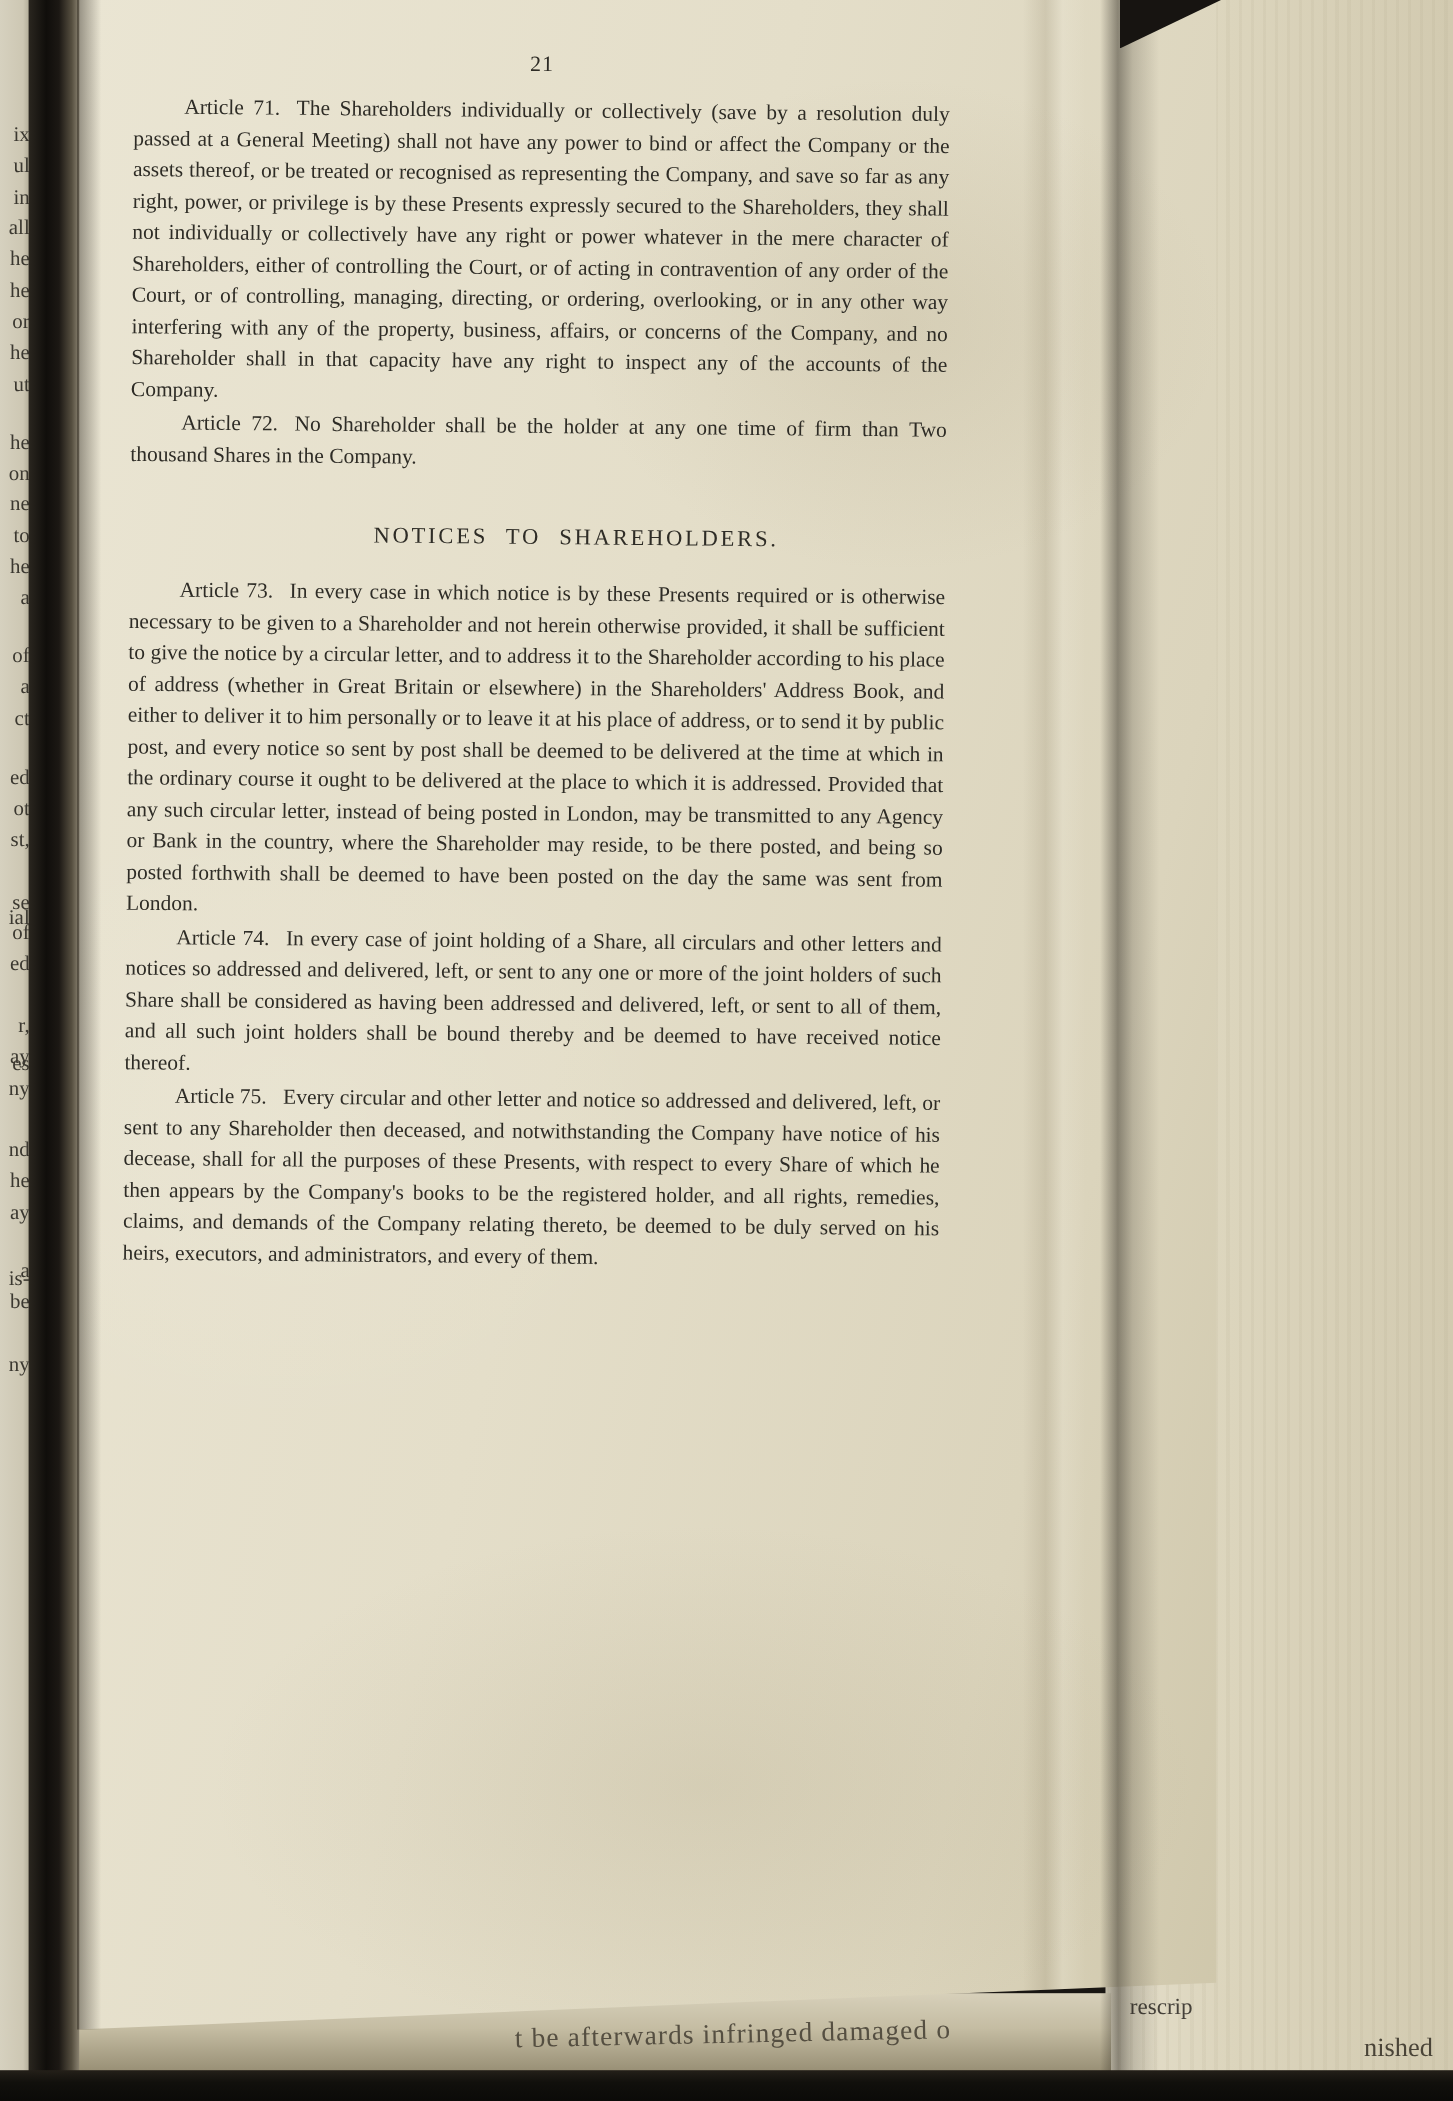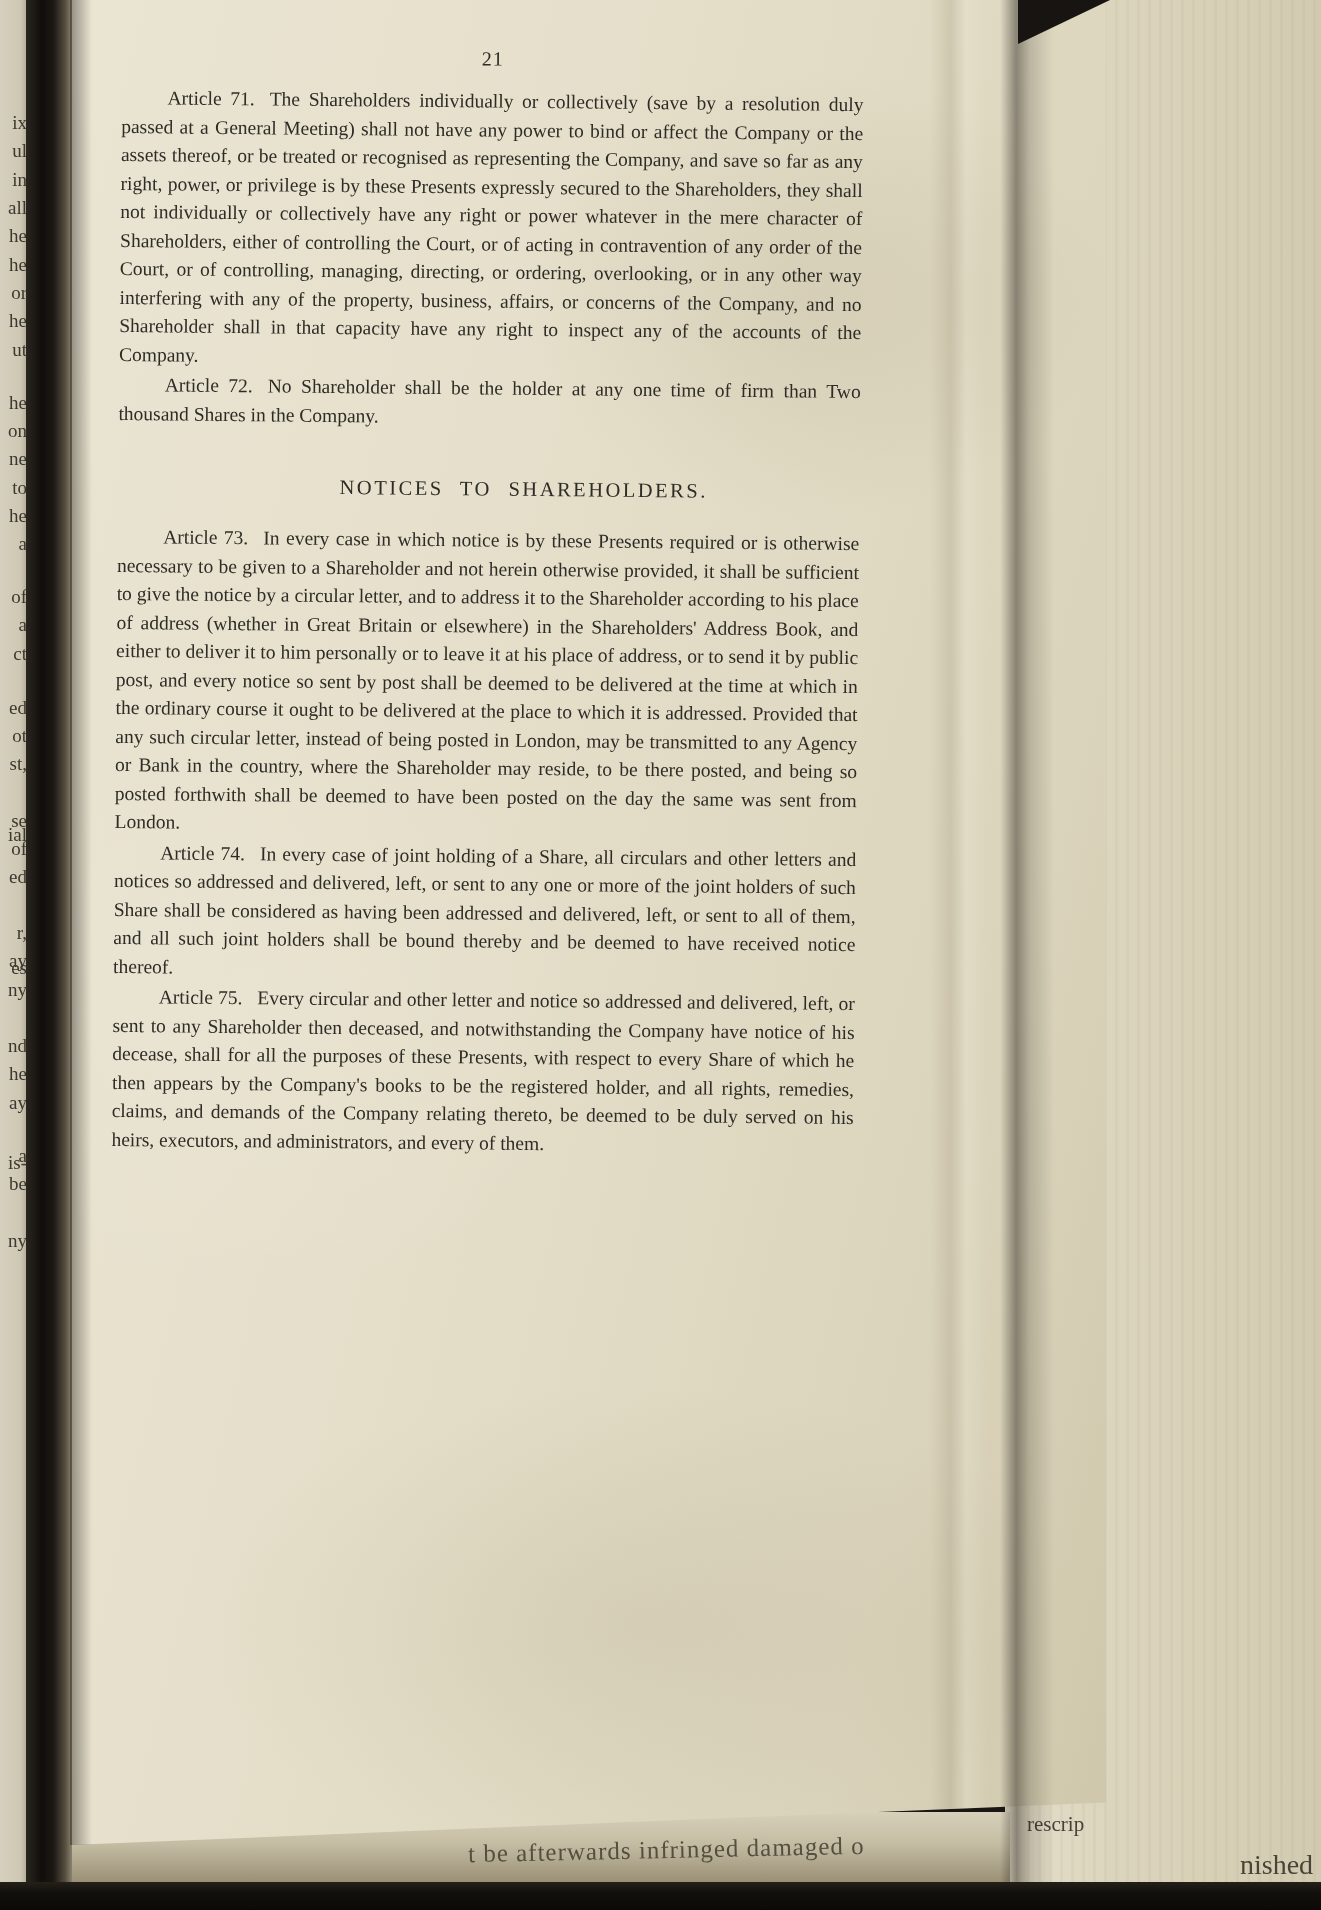--- a/index.html
+++ b/index.html
@@ -22,21 +22,21 @@
   }
   
   .right-page {
     position:absolute; left:1005px; top:0; width:316px; height:100%; z-index:1;
     background:
       repeating-linear-gradient(90deg, rgba(150,140,110,0.08) 0 3px, rgba(0,0,0,0) 3px 11px),
       linear-gradient(90deg,#e4deca 0%,#dcd5bd 35%,#d2cab0 100%);
   }
   .rf { position:absolute; left:22px; font-size:21px; color:#45413a; white-space:nowrap; }
   .rf.caps { font-size:23px; letter-spacing:1.5px; color:#3e3a33; }
-  .rf.bottom-right { left:235px; font-size:28px; color:#4a4438; }
+  .rf.bottom-right { left:235px; font-size:24px; color:#4a4438; }
   .right-crease {
     position:absolute; left:1000px; top:0; width:54px; height:100%; z-index:4; pointer-events:none;
     background:linear-gradient(90deg, rgba(15,12,8,0) 0%, rgba(20,16,10,0.42) 30%, rgba(25,20,12,0.18) 55%, rgba(25,20,12,0) 100%);
   }
   .top-notch {
     position:absolute; left:1018px; top:0; width:92px; height:44px; z-index:4;
     background:#171411; clip-path:polygon(0 0,100% 0,0 100%);
   }
   
   .main-page {

